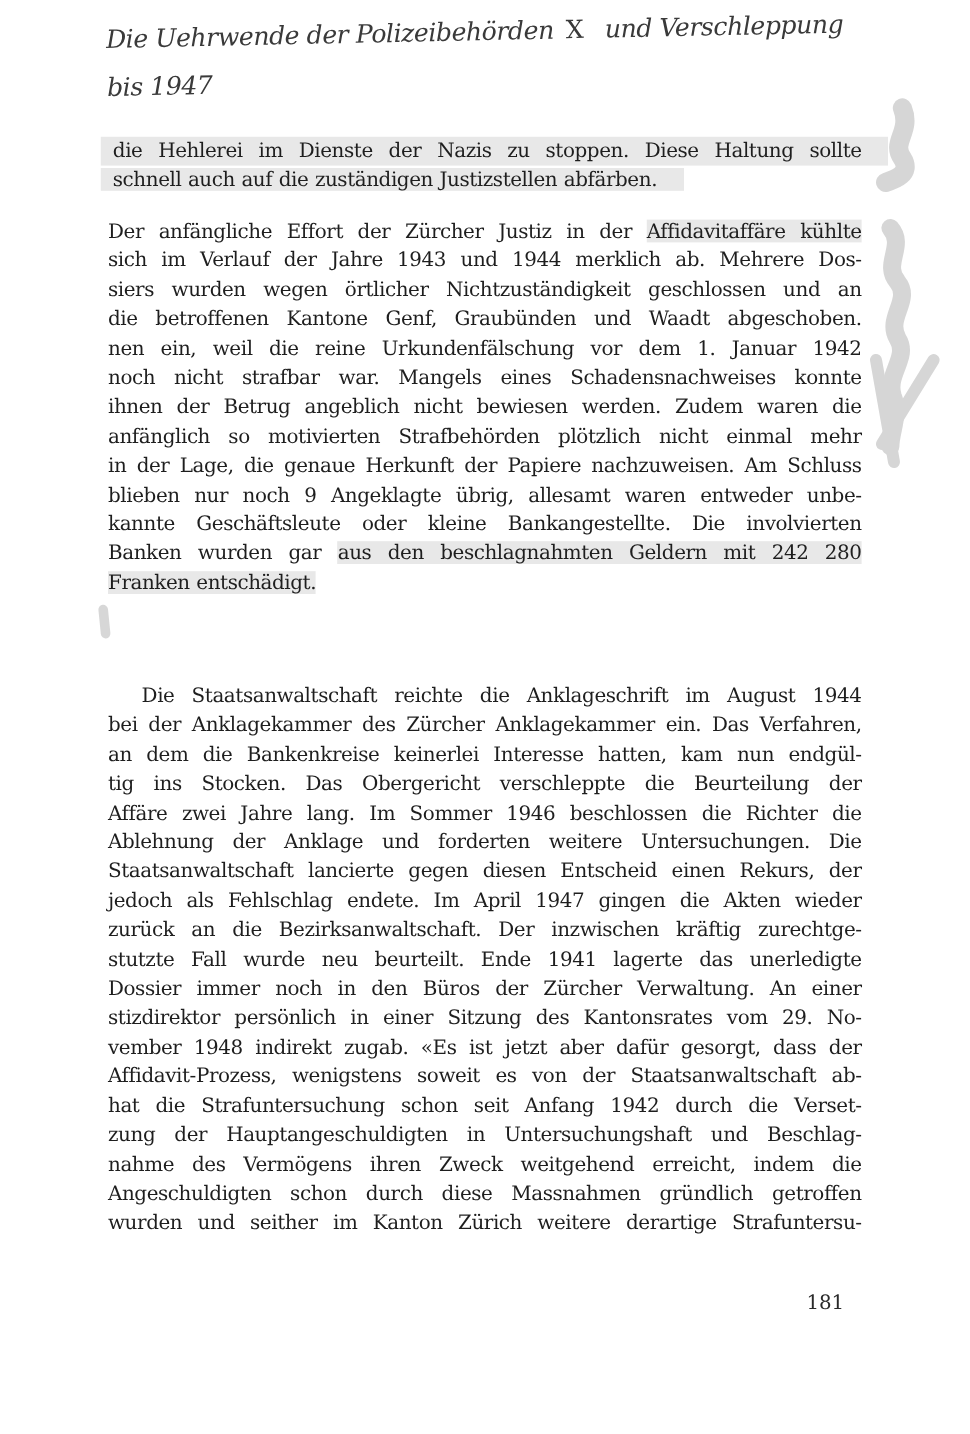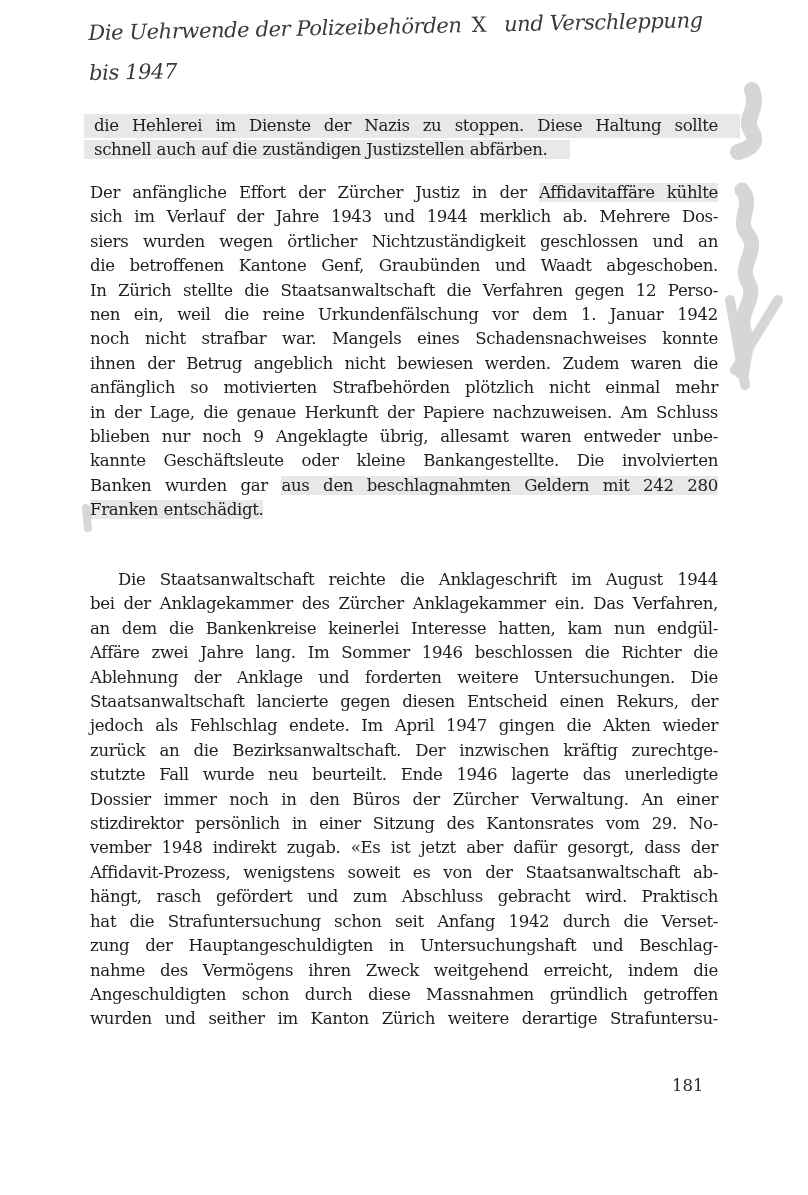--- a/index.html
+++ b/index.html
@@ -70,47 +70,46 @@
   <div class="body-text" id="p1">
     <span class="line hl-full">die Hehlerei im Dienste der Nazis zu stoppen. Diese Haltung sollte</span>
     <span class="line last"><span class="hl-full">schnell auch auf die zuständigen Justizstellen abfärben.</span></span>
   </div>
 
   <div class="body-text" id="p2">
     <span class="line"><span>Der anfängliche Effort der Zürcher Justiz in der </span><span class="hl">Affidavitaffäre kühlte</span></span>
     <span class="line">sich im Verlauf der Jahre 1943 und 1944 merklich ab. Mehrere Dos-</span>
     <span class="line">siers wurden wegen örtlicher Nichtzuständigkeit geschlossen und an</span>
     <span class="line">die betroffenen Kantone Genf, Graubünden und Waadt abgeschoben.</span>
-    <span class="line">In Zürich stellte die Staatsanwaltschaft die Verfahren gegen 12 Perso-</span>
     <span class="line">nen ein, weil die reine Urkundenfälschung vor dem 1. Januar 1942</span>
     <span class="line">noch nicht strafbar war. Mangels eines Schadensnachweises konnte</span>
     <span class="line">ihnen der Betrug angeblich nicht bewiesen werden. Zudem waren die</span>
     <span class="line">anfänglich so motivierten Strafbehörden plötzlich nicht einmal mehr</span>
     <span class="line">in der Lage, die genaue Herkunft der Papiere nachzuweisen. Am Schluss</span>
     <span class="line">blieben nur noch 9 Angeklagte übrig, allesamt waren entweder unbe-</span>
     <span class="line">kannte Geschäftsleute oder kleine Bankangestellte. Die involvierten</span>
     <span class="line"><span>Banken wurden gar </span><span class="hl">aus den beschlagnahmten Geldern mit 242 280</span></span>
     <span class="line last"><span class="hl">Franken entschädigt.</span></span>
   </div>
 
   <div class="body-text" id="p3">
     <span class="line indent">Die Staatsanwaltschaft reichte die Anklageschrift im August 1944</span>
     <span class="line">bei der Anklagekammer des Zürcher Anklagekammer ein. Das Verfahren,</span>
     <span class="line">an dem die Bankenkreise keinerlei Interesse hatten, kam nun endgül-</span>
+    <span class="line">tig ins Stocken. Das Obergericht verschleppte die Beurteilung der</span>
     <span class="line">Affäre zwei Jahre lang. Im Sommer 1946 beschlossen die Richter die</span>
     <span class="line">Ablehnung der Anklage und forderten weitere Untersuchungen. Die</span>
     <span class="line">Staatsanwaltschaft lancierte gegen diesen Entscheid einen Rekurs, der</span>
     <span class="line">jedoch als Fehlschlag endete. Im April 1947 gingen die Akten wieder</span>
     <span class="line">zurück an die Bezirksanwaltschaft. Der inzwischen kräftig zurechtge-</span>
-    <span class="line">stutzte Fall wurde neu beurteilt. Ende 1946 lagerte das unerledigte</span>
+    <span class="line">stutzte Fall wurde neu beurteilt. Ende 1941 lagerte das unerledigte</span>
     <span class="line">Dossier immer noch in den Büros der Zürcher Verwaltung. An einer</span>
     <span class="line">stizdirektor persönlich in einer Sitzung des Kantonsrates vom 29. No-</span>
     <span class="line">vember 1948 indirekt zugab. «Es ist jetzt aber dafür gesorgt, dass der</span>
     <span class="line">Affidavit-Prozess, wenigstens soweit es von der Staatsanwaltschaft ab-</span>
-    <span class="line">hängt, rasch gefördert und zum Abschluss gebracht wird. Praktisch</span>
     <span class="line">hat die Strafuntersuchung schon seit Anfang 1942 durch die Verset-</span>
     <span class="line">zung der Hauptangeschuldigten in Untersuchungshaft und Beschlag-</span>
     <span class="line">nahme des Vermögens ihren Zweck weitgehend erreicht, indem die</span>
     <span class="line">Angeschuldigten schon durch diese Massnahmen gründlich getroffen</span>
     <span class="line">wurden und seither im Kanton Zürich weitere derartige Strafuntersu-</span>
   </div>
 
   <div class="page-number">181</div>
 </div>
 

